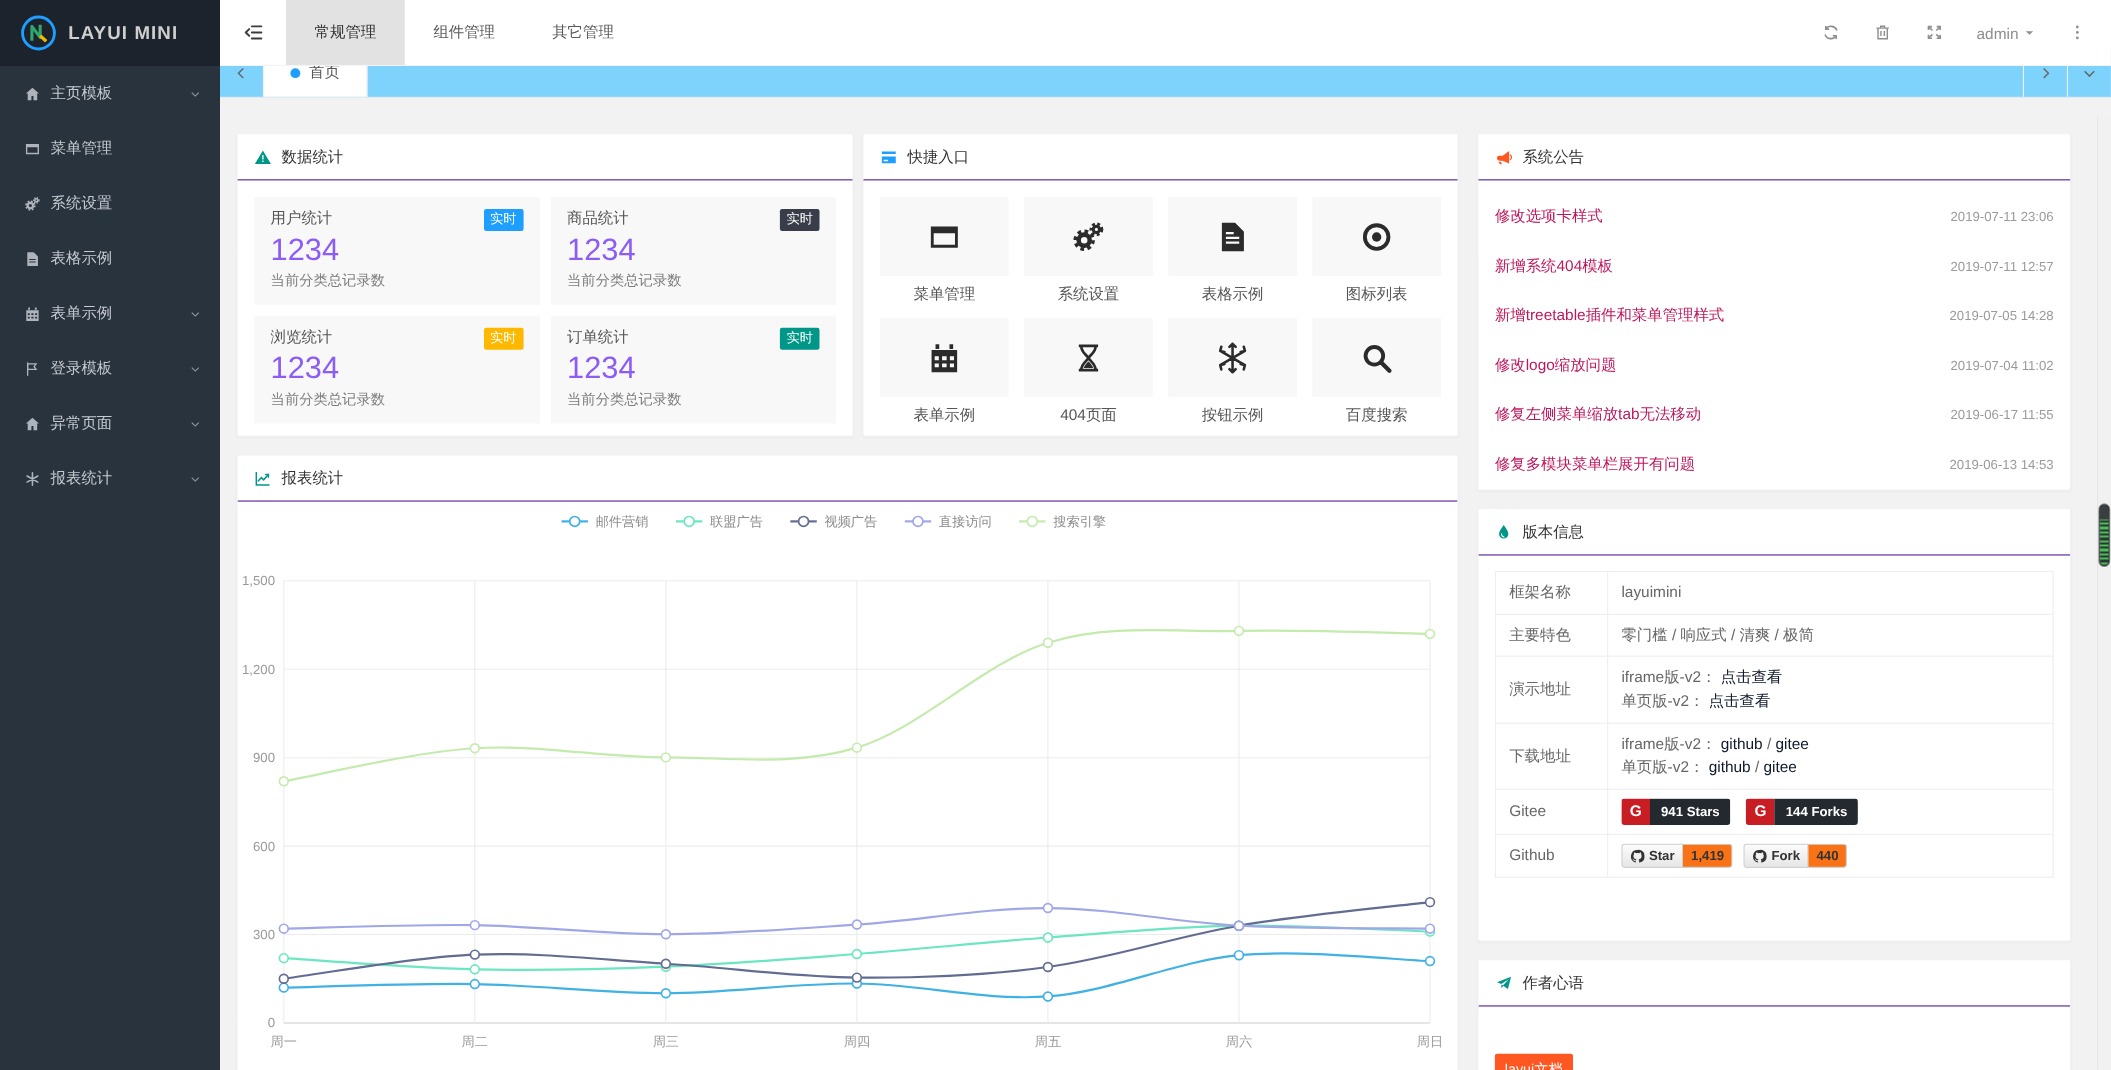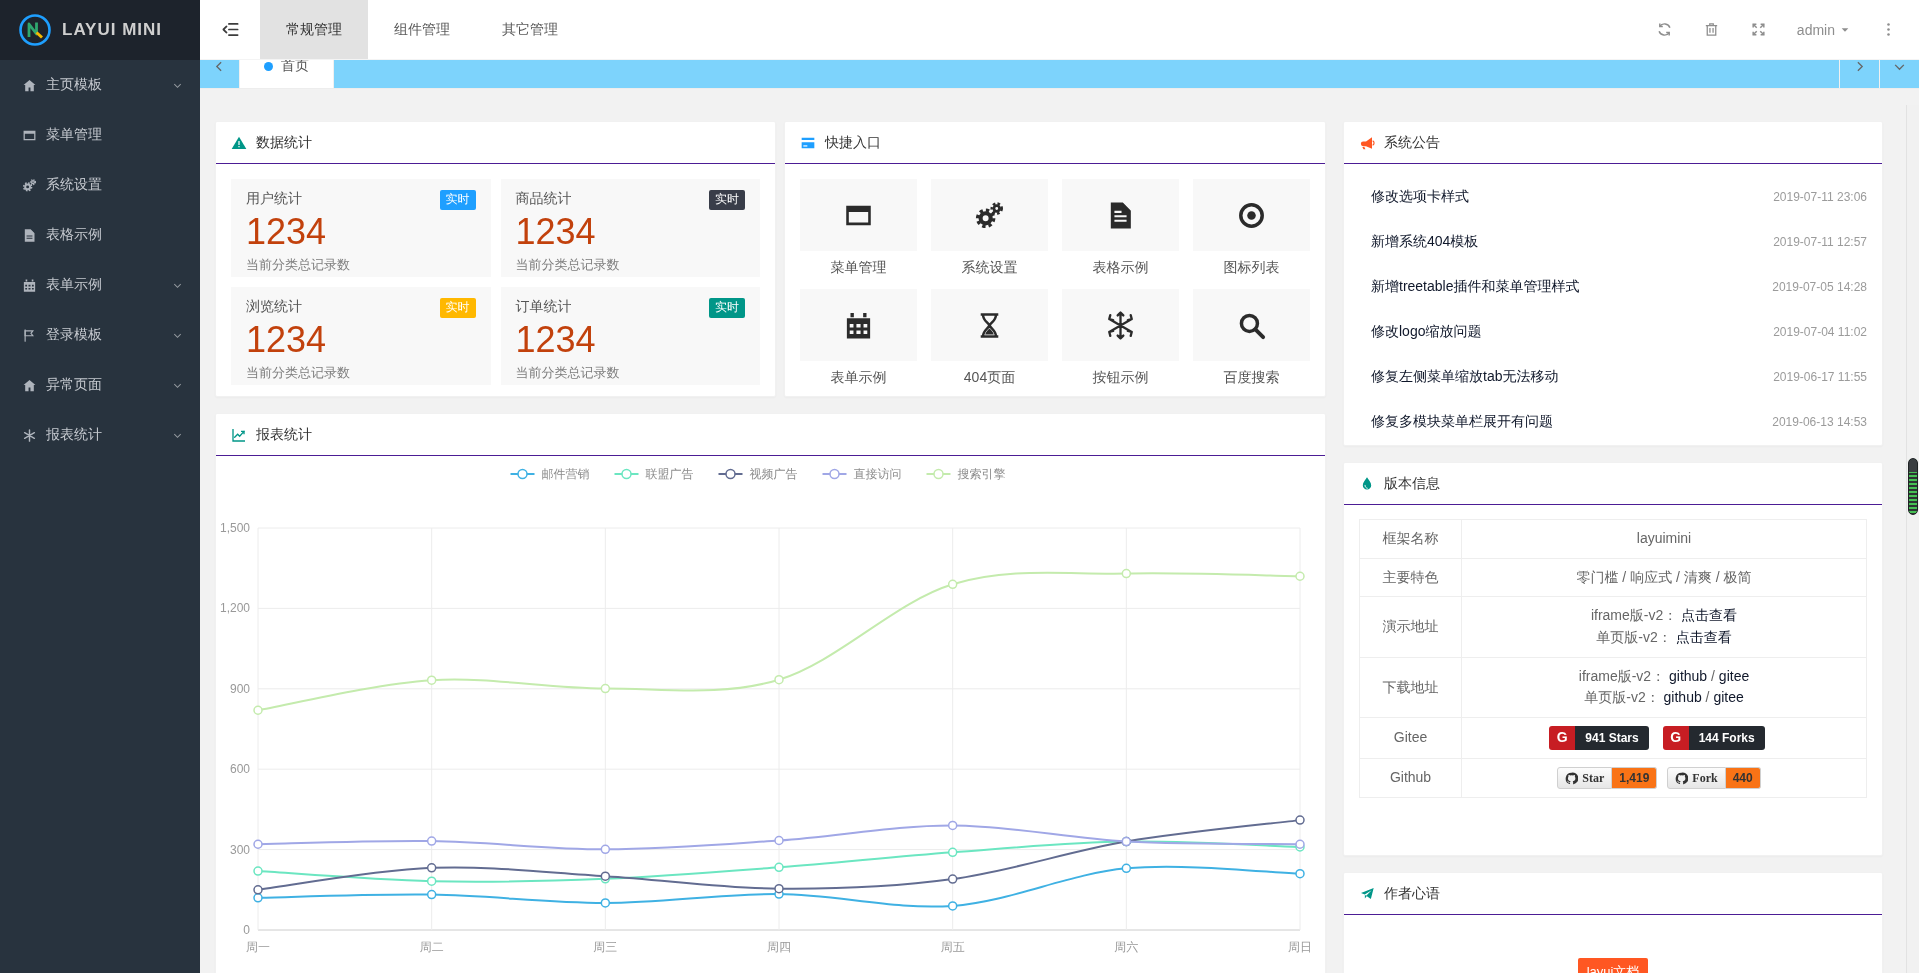--- a/index.html
+++ b/index.html
@@ -41,68 +41,68 @@
     border-right:1px solid #F0F0F0; cursor:pointer; background:#fff; }
   .tab .dot { width:9px; height:9px; border-radius:50%; background:#1E9FFF; }
   .tab-rights { margin-left:auto; display:flex; }
   .tab-btn { width:40px; display:flex; align-items:center; justify-content:center; color:#666; cursor:pointer; border-left:1px solid #F0F0F0; }
   .tab-btn svg { width:13px; height:13px; }
 
   
   .content { position:absolute; left:200px; top:105px; right:13px; bottom:0; background:#F2F2F2;
     padding:16px 15px 0 15px; overflow:hidden; display:flex; gap:17px; }
   .col-left { width:1111px; flex:none; }
-  .col-right { width:540px; flex:none;text-align:center; }
+  .col-right { width:540px; flex:none; }
   .row1 { display:flex; gap:8px; }
 
   .card { background:#fff; border:1px solid #F1F1F1; border-radius:2px; box-shadow:0 1px 2px rgba(0,0,0,.03); }
   .card-h { height:42px; display:flex; align-items:center; padding:0 15px; border-bottom:1px solid #4c1d95; font-size:14px; color:#333; }
   .card-h .ci { margin-right:9px; display:flex; }
   .card-h .ci svg { width:16px; height:16px; }
 
   
   .stats-card { width:561px; height:276px; }
   .stats-grid { padding:15px; display:grid; grid-template-columns:1fr 1fr; gap:10px; }
   .stat-box { background:#F8F8F8; height:98px; padding:11px 15px; }
   .stat-top { display:flex; justify-content:space-between; align-items:flex-start; font-size:14px; color:#555; }
   .stat-badge { font-size:12px; color:#fff; padding:2px 6px; border-radius:2px; line-height:1.3; }
-  .stat-val { font-size:36px; color:#c2410c; margin-top:1px; }
+  .stat-val { font-size:28px; color:#8b5cf6; margin-top:1px; }
   .stat-cap { font-size:13px; color:#7D7D7D; margin-top:3px; }
 
   
   .quick-card { flex:1; height:276px; }
   .quick-grid { padding:15px 15px 0 15px; display:grid; grid-template-columns:repeat(4,1fr); column-gap:14px; row-gap:12px; }
   .quick-item { text-align:center; cursor:pointer; }
   .quick-ico { background:#F8F8F8; height:72px; display:flex; align-items:center; justify-content:center; color:#2b2b2b; }
   .quick-ico svg { width:31px; height:31px; }
   .quick-label { margin-top:8px; font-size:14px; color:#555; }
 
   
   .chart-card { margin-top:16px; height:640px; overflow:hidden; }
 
   
   .notice-card { height:325px; }
   .notice-list { padding:10px 15px 0 15px; }
   .notice-row { height:45px; display:flex; justify-content:space-between; align-items:center; cursor:pointer; }
-  .notice-text { font-size:14px; color:#0f172a;margin-left:12px; }
+  .notice-text { font-size:14px; color:#be185d; }
   .notice-time { font-size:12px; color:#9B9B9B; }
 
   
   .version-card { margin-top:16px; height:394px; overflow:hidden; }
   .vtable { width:calc(100% - 30px); margin:14px 15px; border-collapse:collapse; }
   .vtable td { border:1px solid #EEE; padding:8px 12px; font-size:14px; color:#666; line-height:1.55; }
   .vtable td.vl { width:102px; }
   .vtable a { color:#0f172a; text-decoration:none; cursor:pointer; }
   .gitee-badge { display:inline-flex; height:24px; border-radius:3px; overflow:hidden; margin-right:14px;
     font-size:12px; font-weight:bold; color:#fff; vertical-align:middle; cursor:pointer; }
   .gitee-badge .g { width:26px; background:#C71D23; display:flex; align-items:center; justify-content:center; font-size:14px; }
   .gitee-badge .t { background:#24292F; padding:0 10px; display:flex; align-items:center; }
   .gh-badge { display:inline-flex; margin-right:10px; vertical-align:middle; font-size:12px; font-weight:bold; color:#333; cursor:pointer; }
   .gh-left { border:1px solid #D0D0D0; background:linear-gradient(#FCFCFC,#E6E6E6); border-radius:3px 0 0 3px;
-    padding:0 7px; height:22px; display:flex; align-items:center; gap:4px;font-family:Liberation Serif, serif; }
+    padding:0 7px; height:22px; display:flex; align-items:center; gap:4px; }
   .gh-left svg { width:13px; height:13px; }
   .gh-right { border:1px solid #D0D0D0; border-left:0; background:#f97316; border-radius:0 3px 3px 0;
     padding:0 7px; height:22px; display:flex; align-items:center; }
 
   
   .author-card { margin-top:16px; height:170px; overflow:hidden; }
   .author-body { padding:13px 15px; font-size:14px; color:#666; line-height:1.7; }
   .badge-orange { display:inline-block; background:#FF5722; color:#fff; padding:3px 9px; border-radius:2px;
     font-size:13px; margin:6px 0; cursor:pointer; }
 

